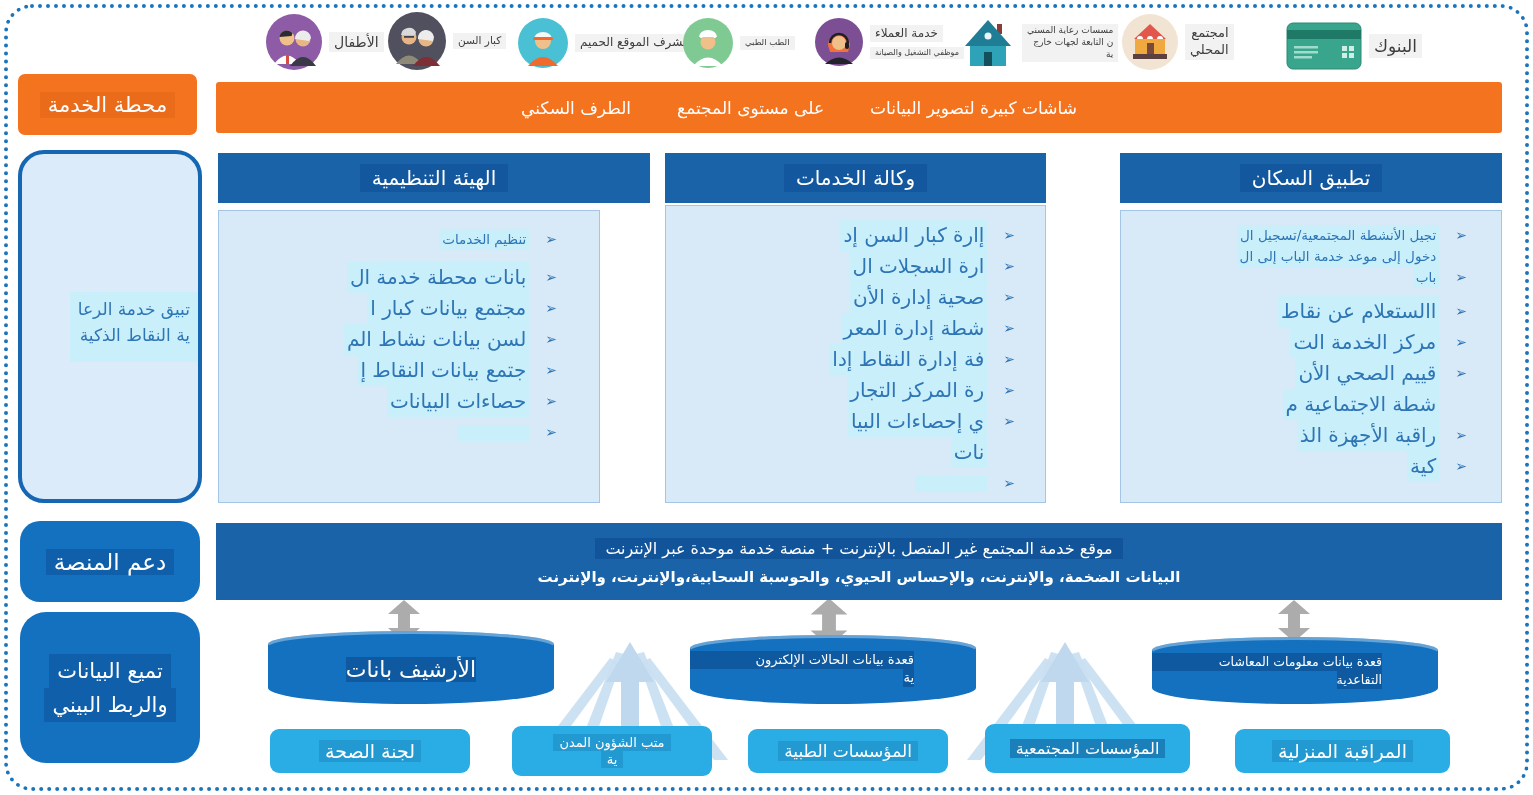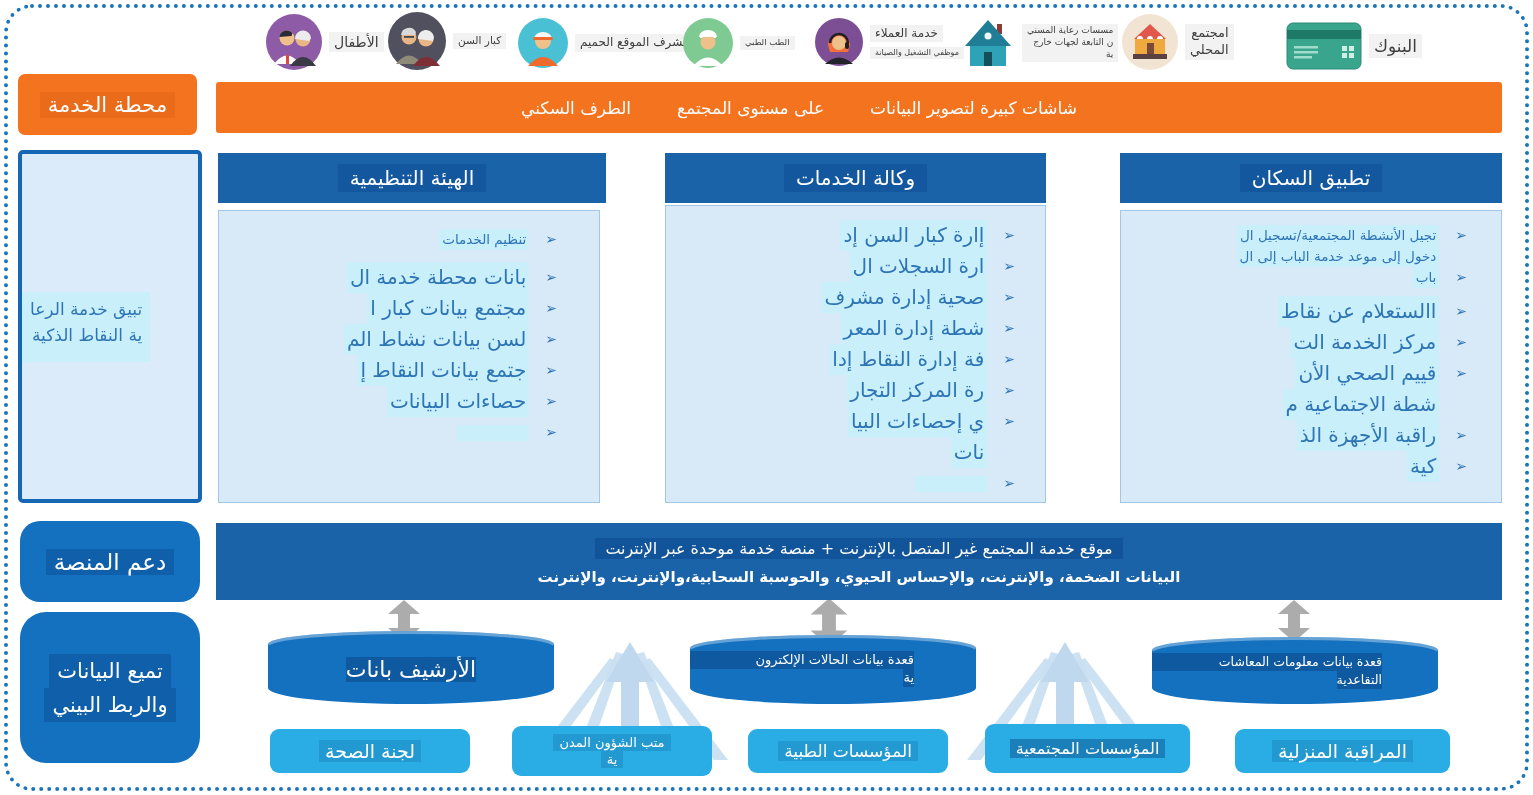--- a/index.html
+++ b/index.html
@@ -15,21 +15,21 @@
   .av { display:block; }
 
   
   .banner { position:absolute; left:216px; top:82px; width:1286px; height:51px; background:#F4731F;
             border-radius:3px; display:flex; align-items:center; justify-content:center; gap:46px;
             direction:rtl; color:#fff; font-size:17px; padding-right:120px; }
   .station { position:absolute; left:18px; top:74px; width:179px; height:61px; background:#F4731F;
              border-radius:7px; display:flex; align-items:center; justify-content:center; }
   .station span { color:#fff; font-size:21px; background:rgba(205,85,10,.25); padding:1px 8px; }
   .appbox { position:absolute; left:18px; top:150px; width:184px; height:353px; background:#DCEBF9;
-            border:4px solid #1566B3; border-radius:5px; display:flex; align-items:center; justify-content:flex-start; }
+            border:4px solid #1566B3; border-radius:26px; display:flex; align-items:center; justify-content:flex-end; }
   .appbox .txt { color:#2E75B6; font-size:17px; line-height:26px; text-align:right; direction:rtl;
                  background:#C9EFFA; padding:4px 8px 14px 8px; }
 
   
   .hdr { position:absolute; height:50px; background:#1A63A8; display:flex; align-items:center; justify-content:center; top:153px; }
   .hdr span { color:#fff; font-size:20px; background:rgba(10,70,140,.35); padding:2px 12px; }
   .panel { position:absolute; background:#D8E9F8; border:1px solid #A3C6E8; direction:rtl; }
   .bline { display:flex; align-items:center; gap:16px; color:#2E75B6; }
   .blt { font-size:14px; flex:0 0 auto; }
   .btx { background:#C9EFFA; padding:0 3px; white-space:nowrap; }
@@ -194,21 +194,21 @@
     <span dir="rtl">محطة الخدمة</span>
   </div>
 
   <div class="appbox">
     <div class="txt">
       <span style="display:block">تبيق خدمة الرعا</span>
       <span style="display:block">ية النقاط الذكية</span>
     </div>
   </div>
 
-  <div class="hdr" style="left:218px;width:388px">
+  <div class="hdr" style="left:218px;width:432px">
     <span dir="rtl">الهيئة التنظيمية</span>
   </div>
   <div class="hdr" style="left:665px;width:381px">
     <span dir="rtl">وكالة الخدمات</span>
   </div>
   <div class="hdr" style="left:1120px;width:382px">
     <span dir="rtl">تطبيق السكان</span>
   </div>
 
   <div class="panel" style="left:218px;top:210px;width:382px;height:293px;padding:18px 42px 0 12px">
@@ -247,21 +247,21 @@
     <div class="bline lg">
       <span class="blt">➢</span>
       <span class="btx">إارة كبار السن إد</span>
     </div>
     <div class="bline lg">
       <span class="blt">➢</span>
       <span class="btx">ارة السجلات ال</span>
     </div>
     <div class="bline lg">
       <span class="blt">➢</span>
-      <span class="btx">صحية إدارة مشرف</span>
+      <span class="btx">صحية إدارة الأن</span>
     </div>
     <div class="bline lg">
       <span class="blt">➢</span>
       <span class="btx">شطة إدارة المعر</span>
     </div>
     <div class="bline lg">
       <span class="blt">➢</span>
       <span class="btx">فة إدارة النقاط إدا</span>
     </div>
     <div class="bline lg">

